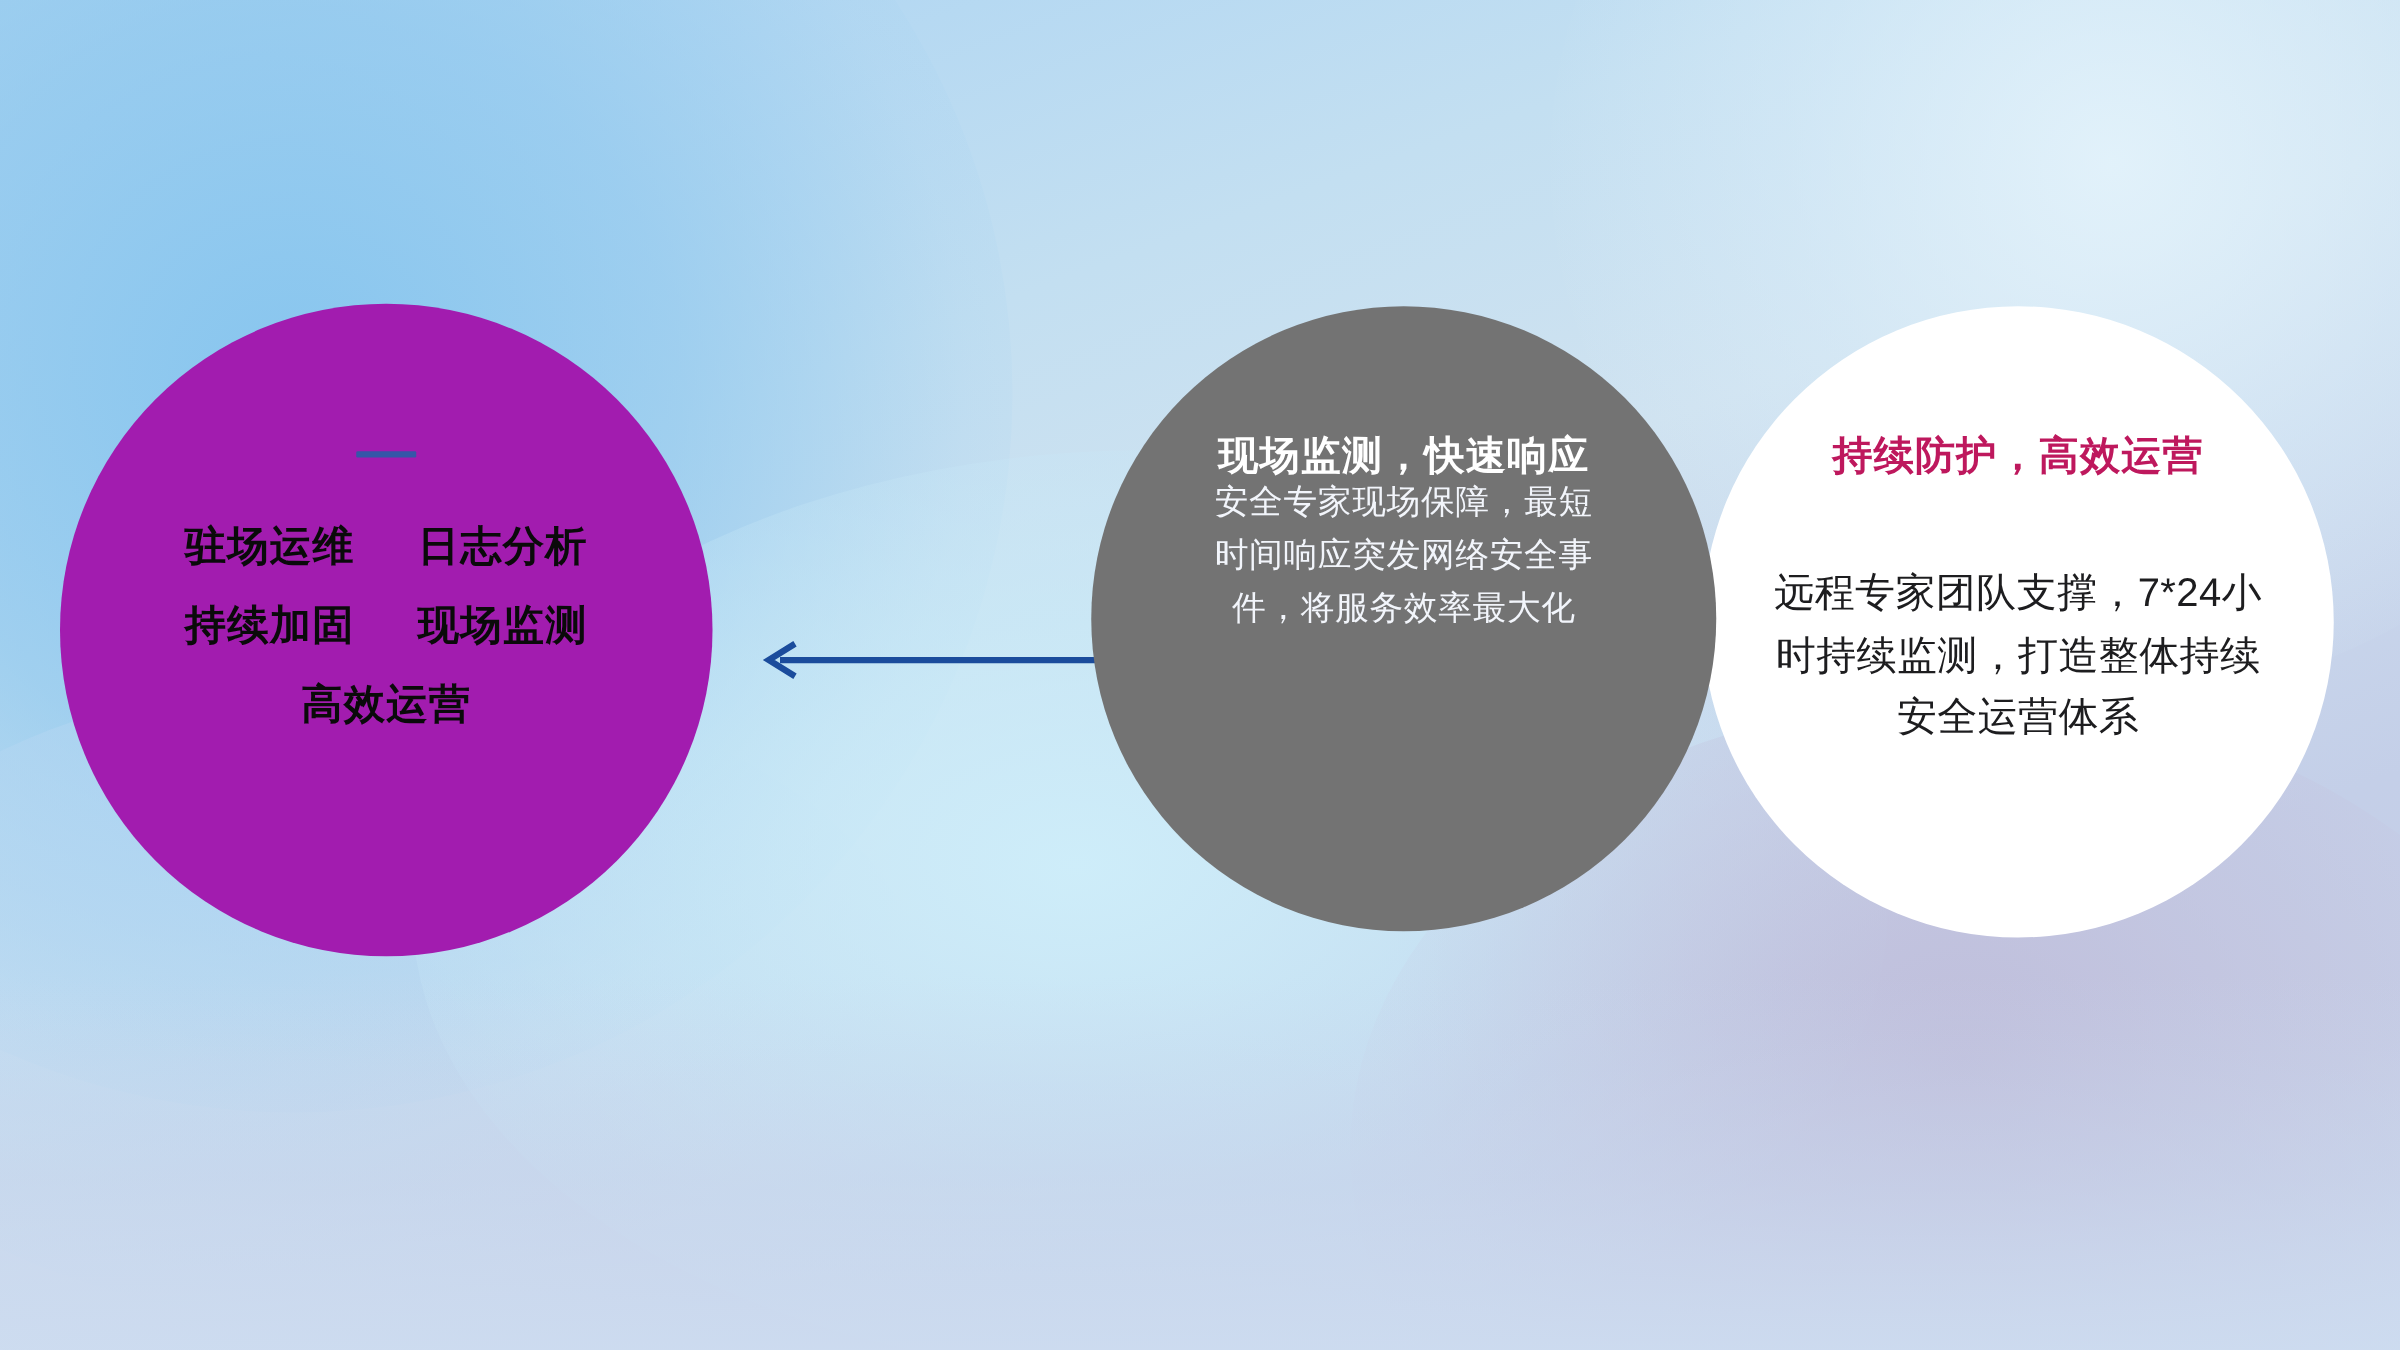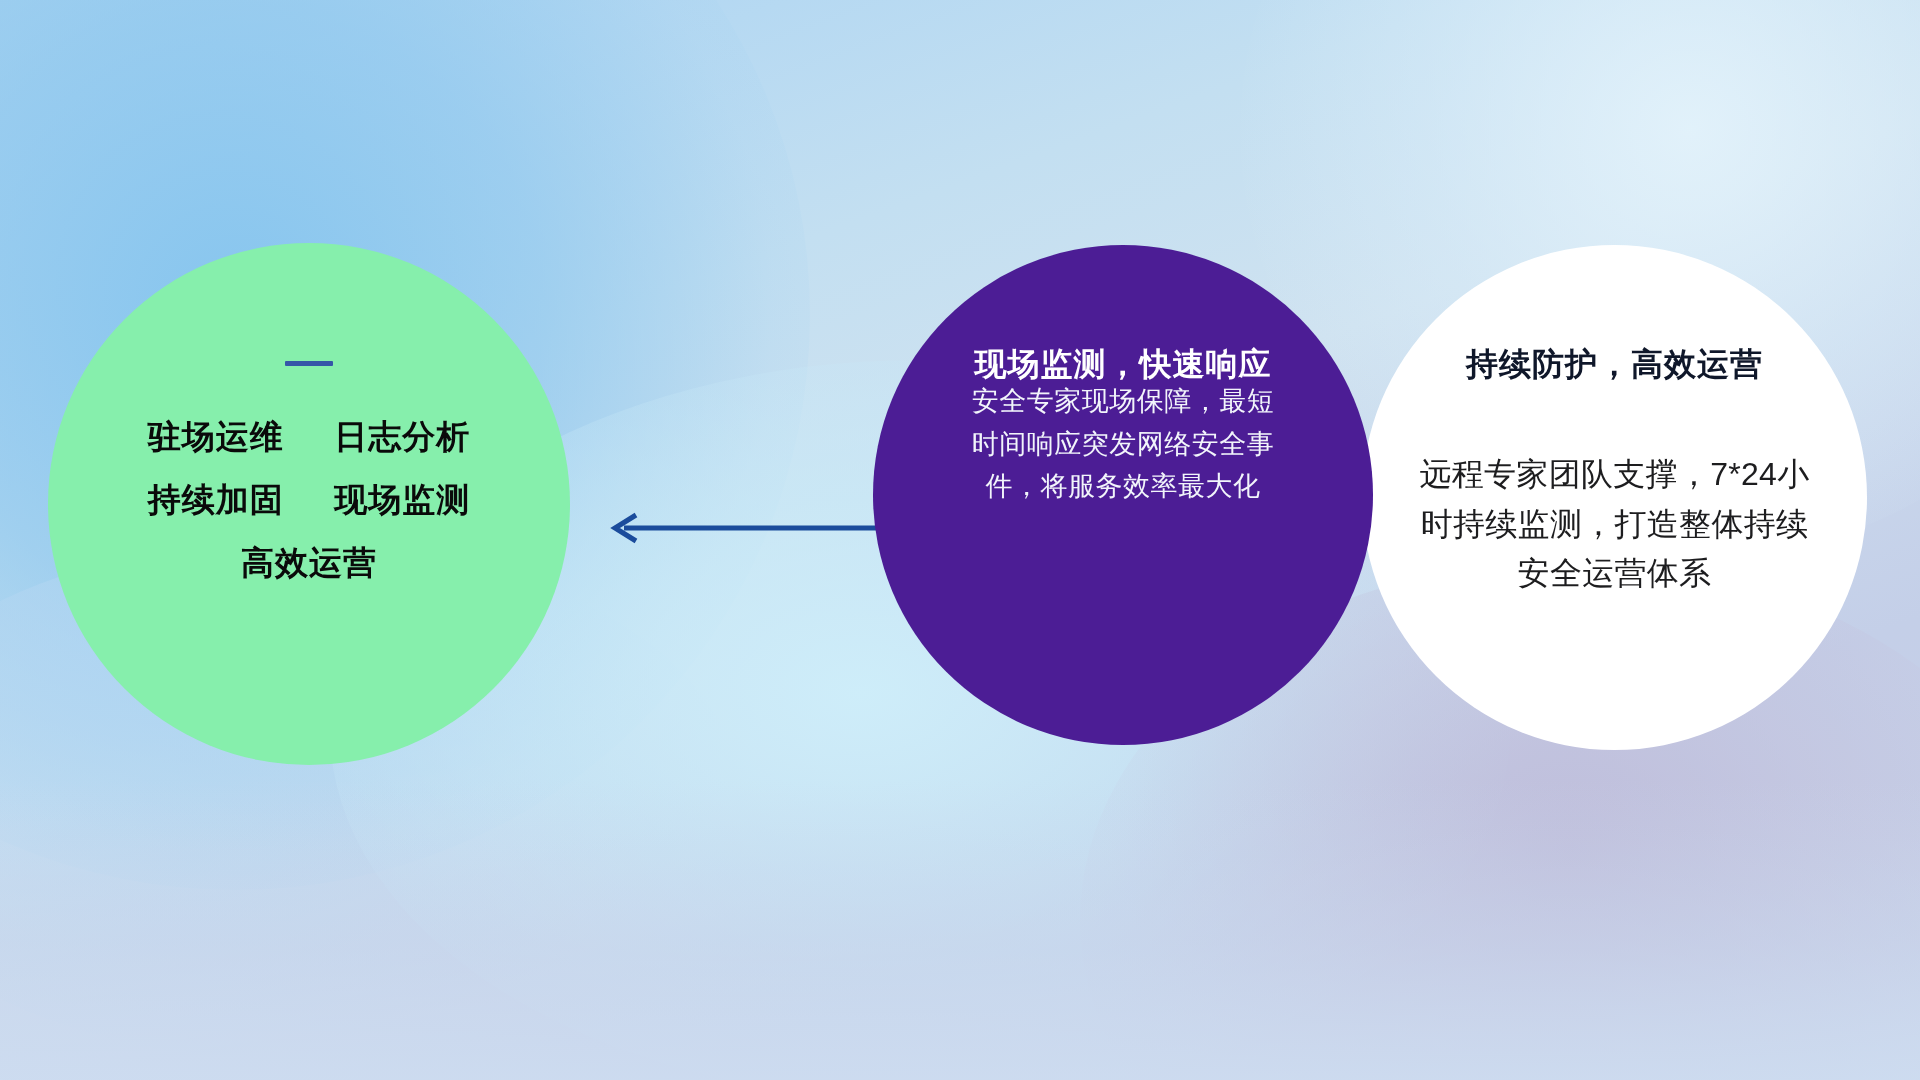--- a/index.html
+++ b/index.html
@@ -107,21 +107,21 @@
     display: flex;
     flex-direction: column;
     align-items: center;
   }
 
   #circle-left {
     left: 48px;
     top: 243px;
     width: 522px;
     height: 522px;
-    background: #86efac;
+    background: #a21caf;
     justify-content: flex-start;
     padding-top: 118px;
   }
   .dash {
     width: 48px;
     height: 5px;
     background: #3556a8;
     border-radius: 1px;
     margin-bottom: 54px;
   }
@@ -139,21 +139,21 @@
     white-space: nowrap;
     line-height: 1;
   }
   .left-line .gap { display: inline-block; width: 30px; }
 
   #circle-middle {
     left: 873px;
     top: 245px;
     width: 500px;
     height: 500px;
-    background: #4c1d95;
+    background: #737373;
     justify-content: flex-start;
     padding-top: 103px;
     z-index: 3;
   }
   .mid-title {
     font-size: 32px;
     font-weight: bold;
     color: #ffffff;
     letter-spacing: 1px;
     white-space: nowrap;
@@ -174,21 +174,21 @@
     width: 505px;
     height: 505px;
     background: #ffffff;
     justify-content: flex-start;
     padding-top: 103px;
     z-index: 2;
   }
   .right-title {
     font-size: 32px;
     font-weight: bold;
-    color: #0f172a;
+    color: #be185d;
     letter-spacing: 1px;
     white-space: nowrap;
     line-height: 1;
   }
   .right-body {
     margin-top: 70px;
     width: 410px;
     font-size: 32px;
     color: #1d1d1f;
     line-height: 1.55;

